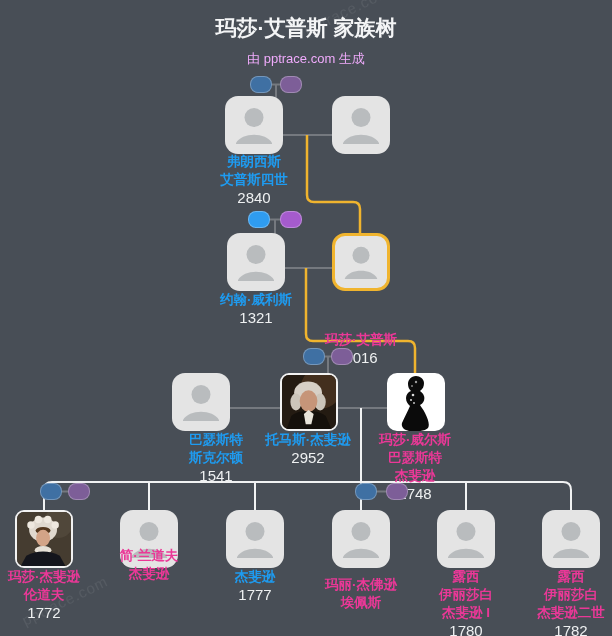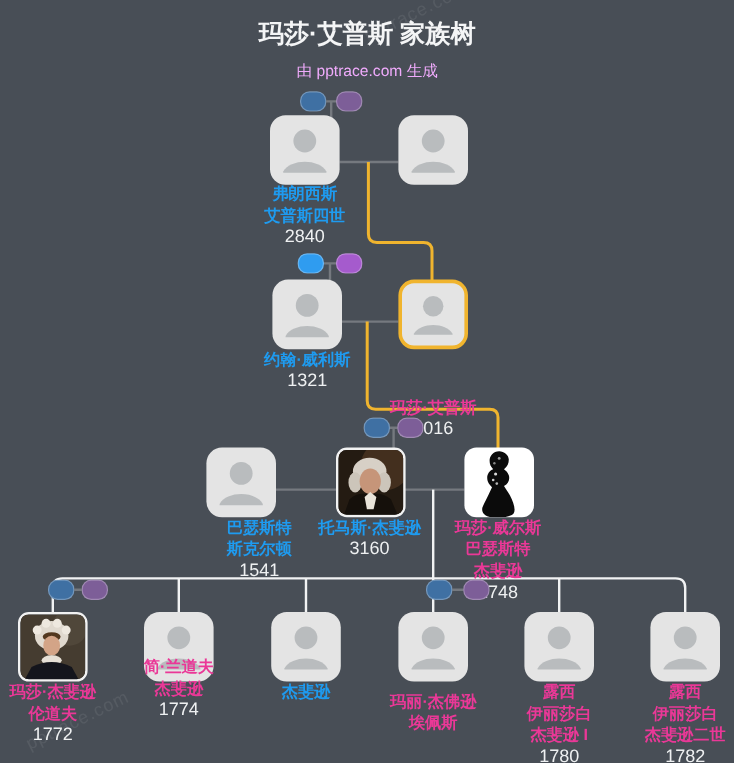--- a/index.html
+++ b/index.html
@@ -142,21 +142,21 @@
     <circle cx="25" cy="13" r="1" fill="#fff" opacity=".5"></circle>
   </svg>
 </div>
 <div class="label" style="left:156px;top:431px;">
   <span class="name male">巴瑟斯特
 斯克尔顿</span>
   <span class="year">1541</span>
 </div>
 <div class="label" style="left:248px;top:431px;">
   <span class="name male">托马斯·杰斐逊</span>
-  <span class="year">3160</span>
+  <span class="year">2952</span>
 </div>
 <div class="label" style="left:355px;top:431px;">
   <span class="name female">玛莎·威尔斯
 巴瑟斯特
 杰斐逊</span>
   <span class="year">1748</span>
 </div>
 
 <div class="card photo" style="left:15px;top:510px;">
   <svg viewBox="0 0 58 58">
@@ -205,24 +205,24 @@
 </div>
 
 <div class="label" style="left:-16px;top:568px;">
   <span class="name female">玛莎·杰斐逊
 伦道夫</span>
   <span class="year">1772</span>
 </div>
 <div class="label" style="left:89px;top:547px;">
   <span class="name female">简·兰道夫
 杰斐逊</span>
-  <span class="year">1774</span>
 </div>
 <div class="label" style="left:195px;top:568px;">
   <span class="name male">杰斐逊</span>
+  <span class="year">1777</span>
 </div>
 <div class="label" style="left:301px;top:576px;">
   <span class="name female">玛丽·杰佛逊
 埃佩斯</span>
 </div>
 <div class="label" style="left:406px;top:568px;">
   <span class="name female">露西
 伊丽莎白
 杰斐逊 I</span>
   <span class="year">1780</span>

